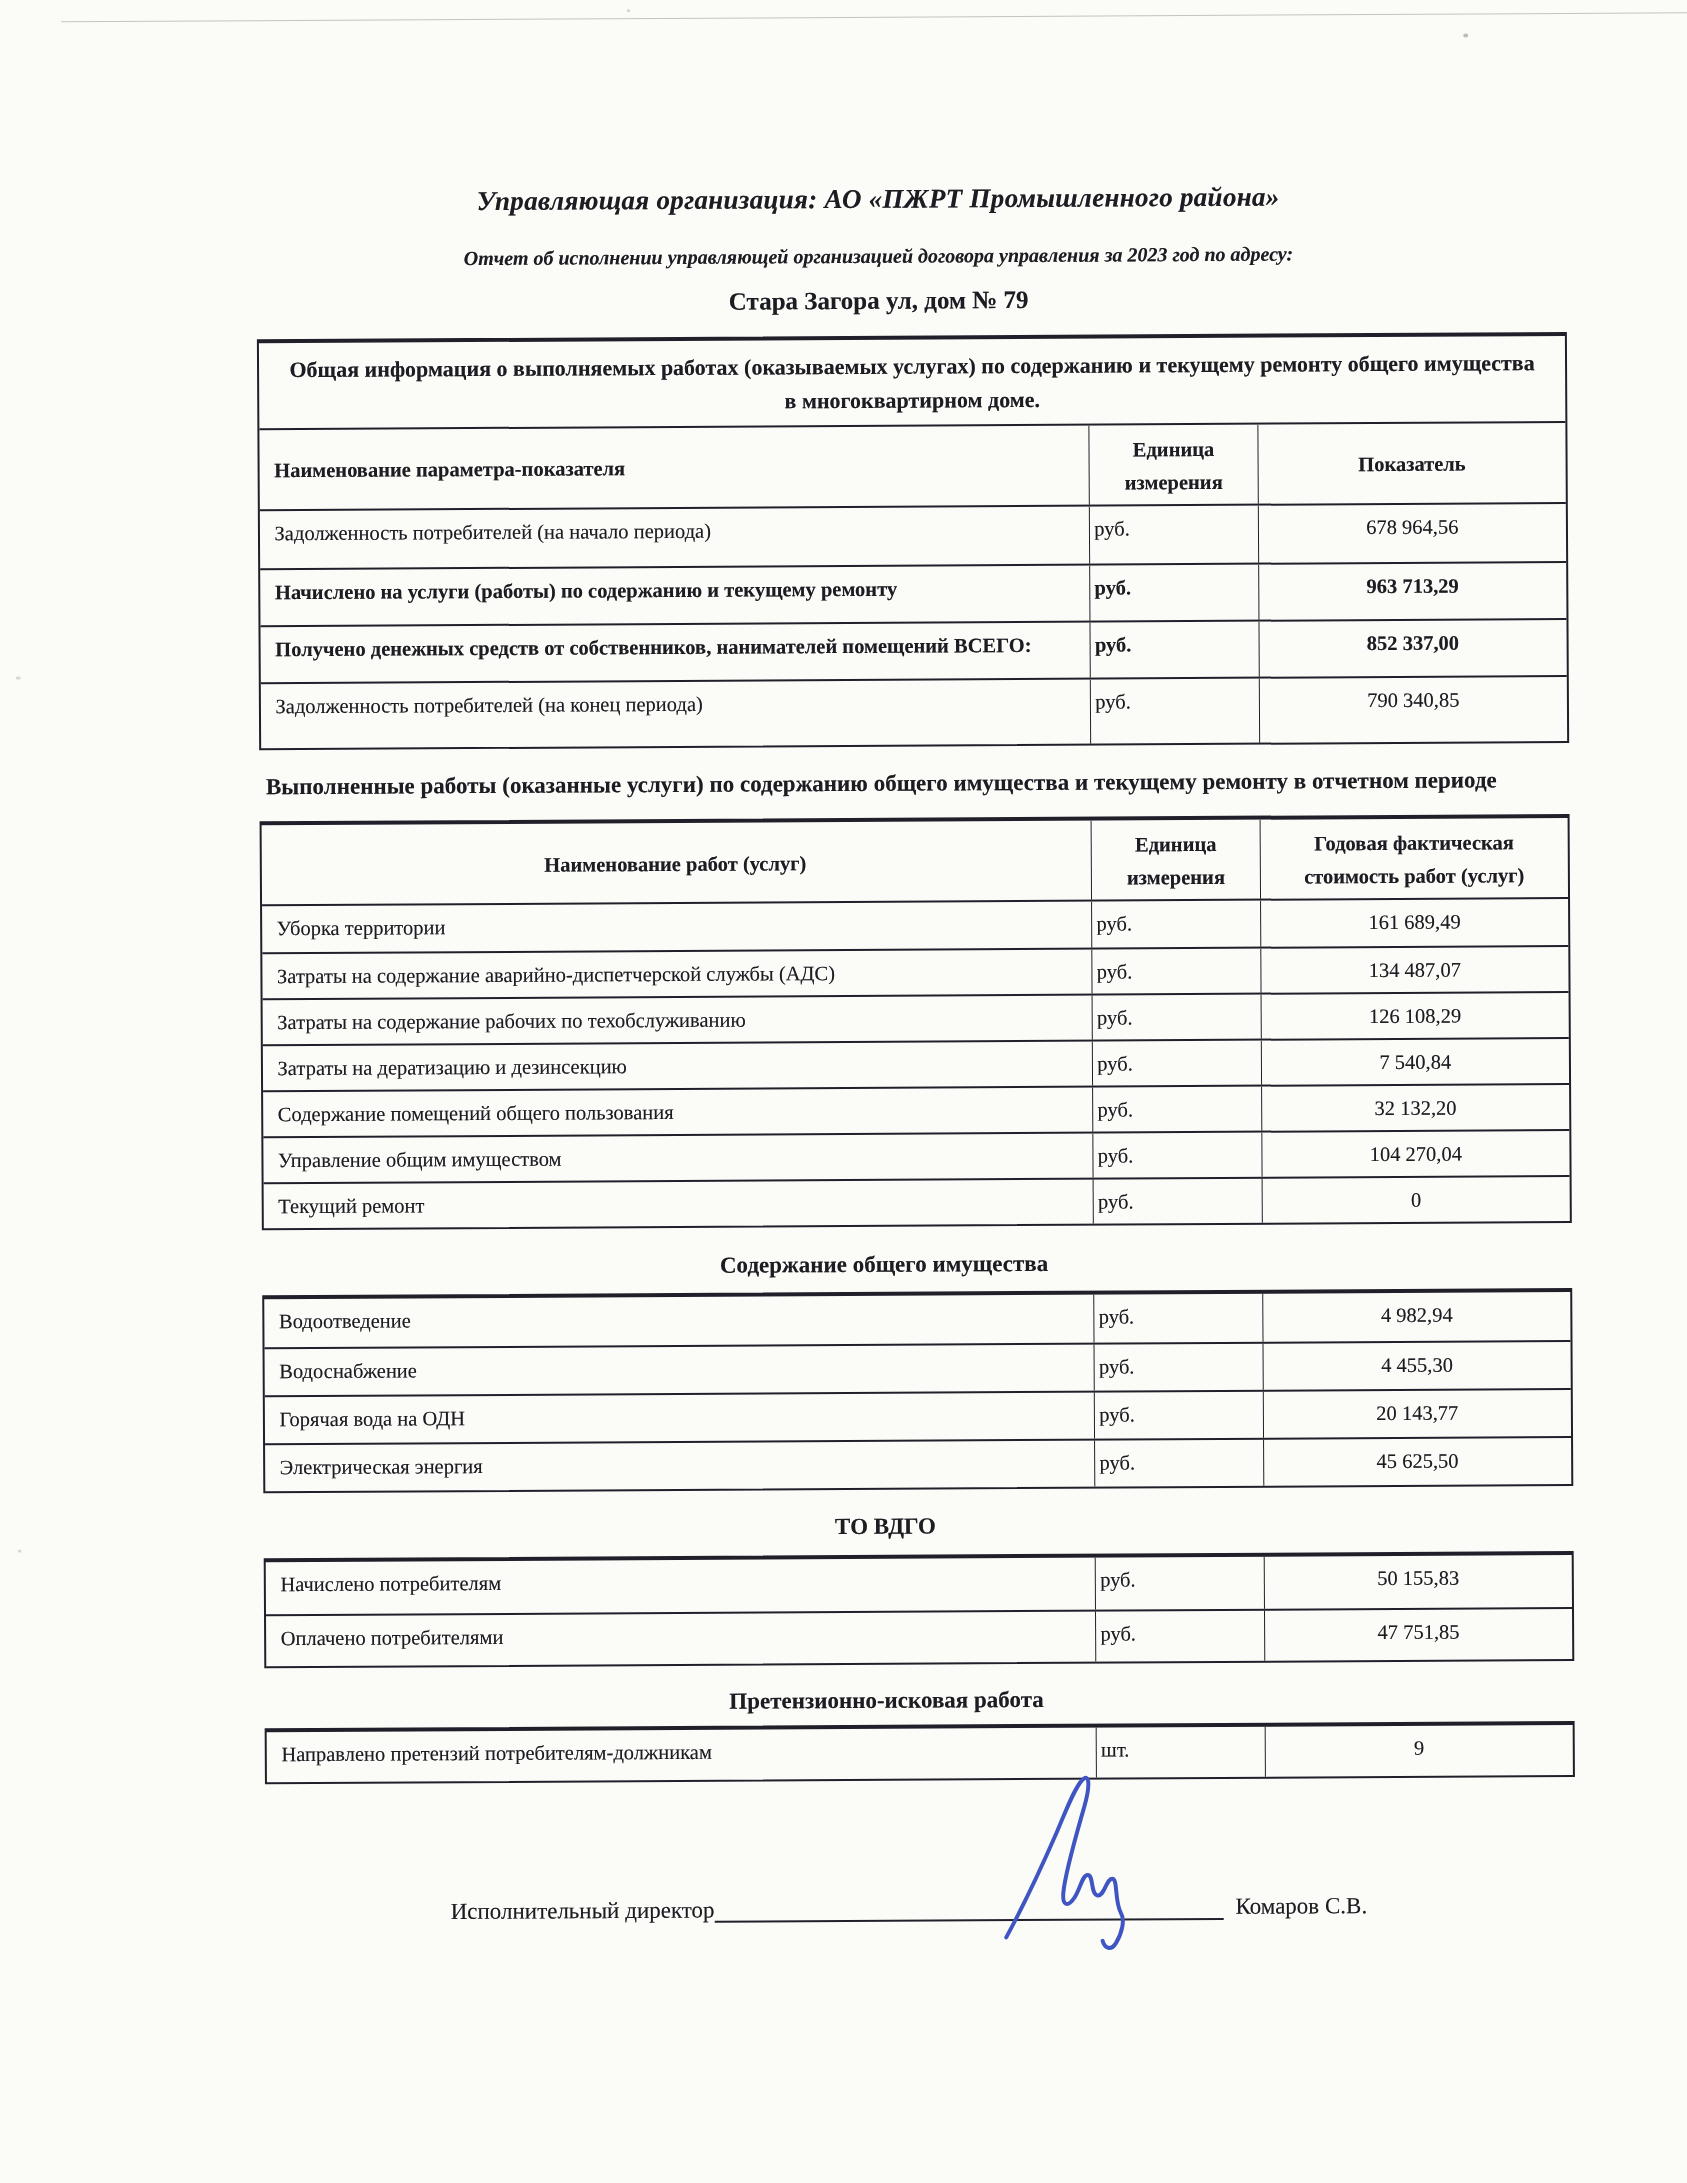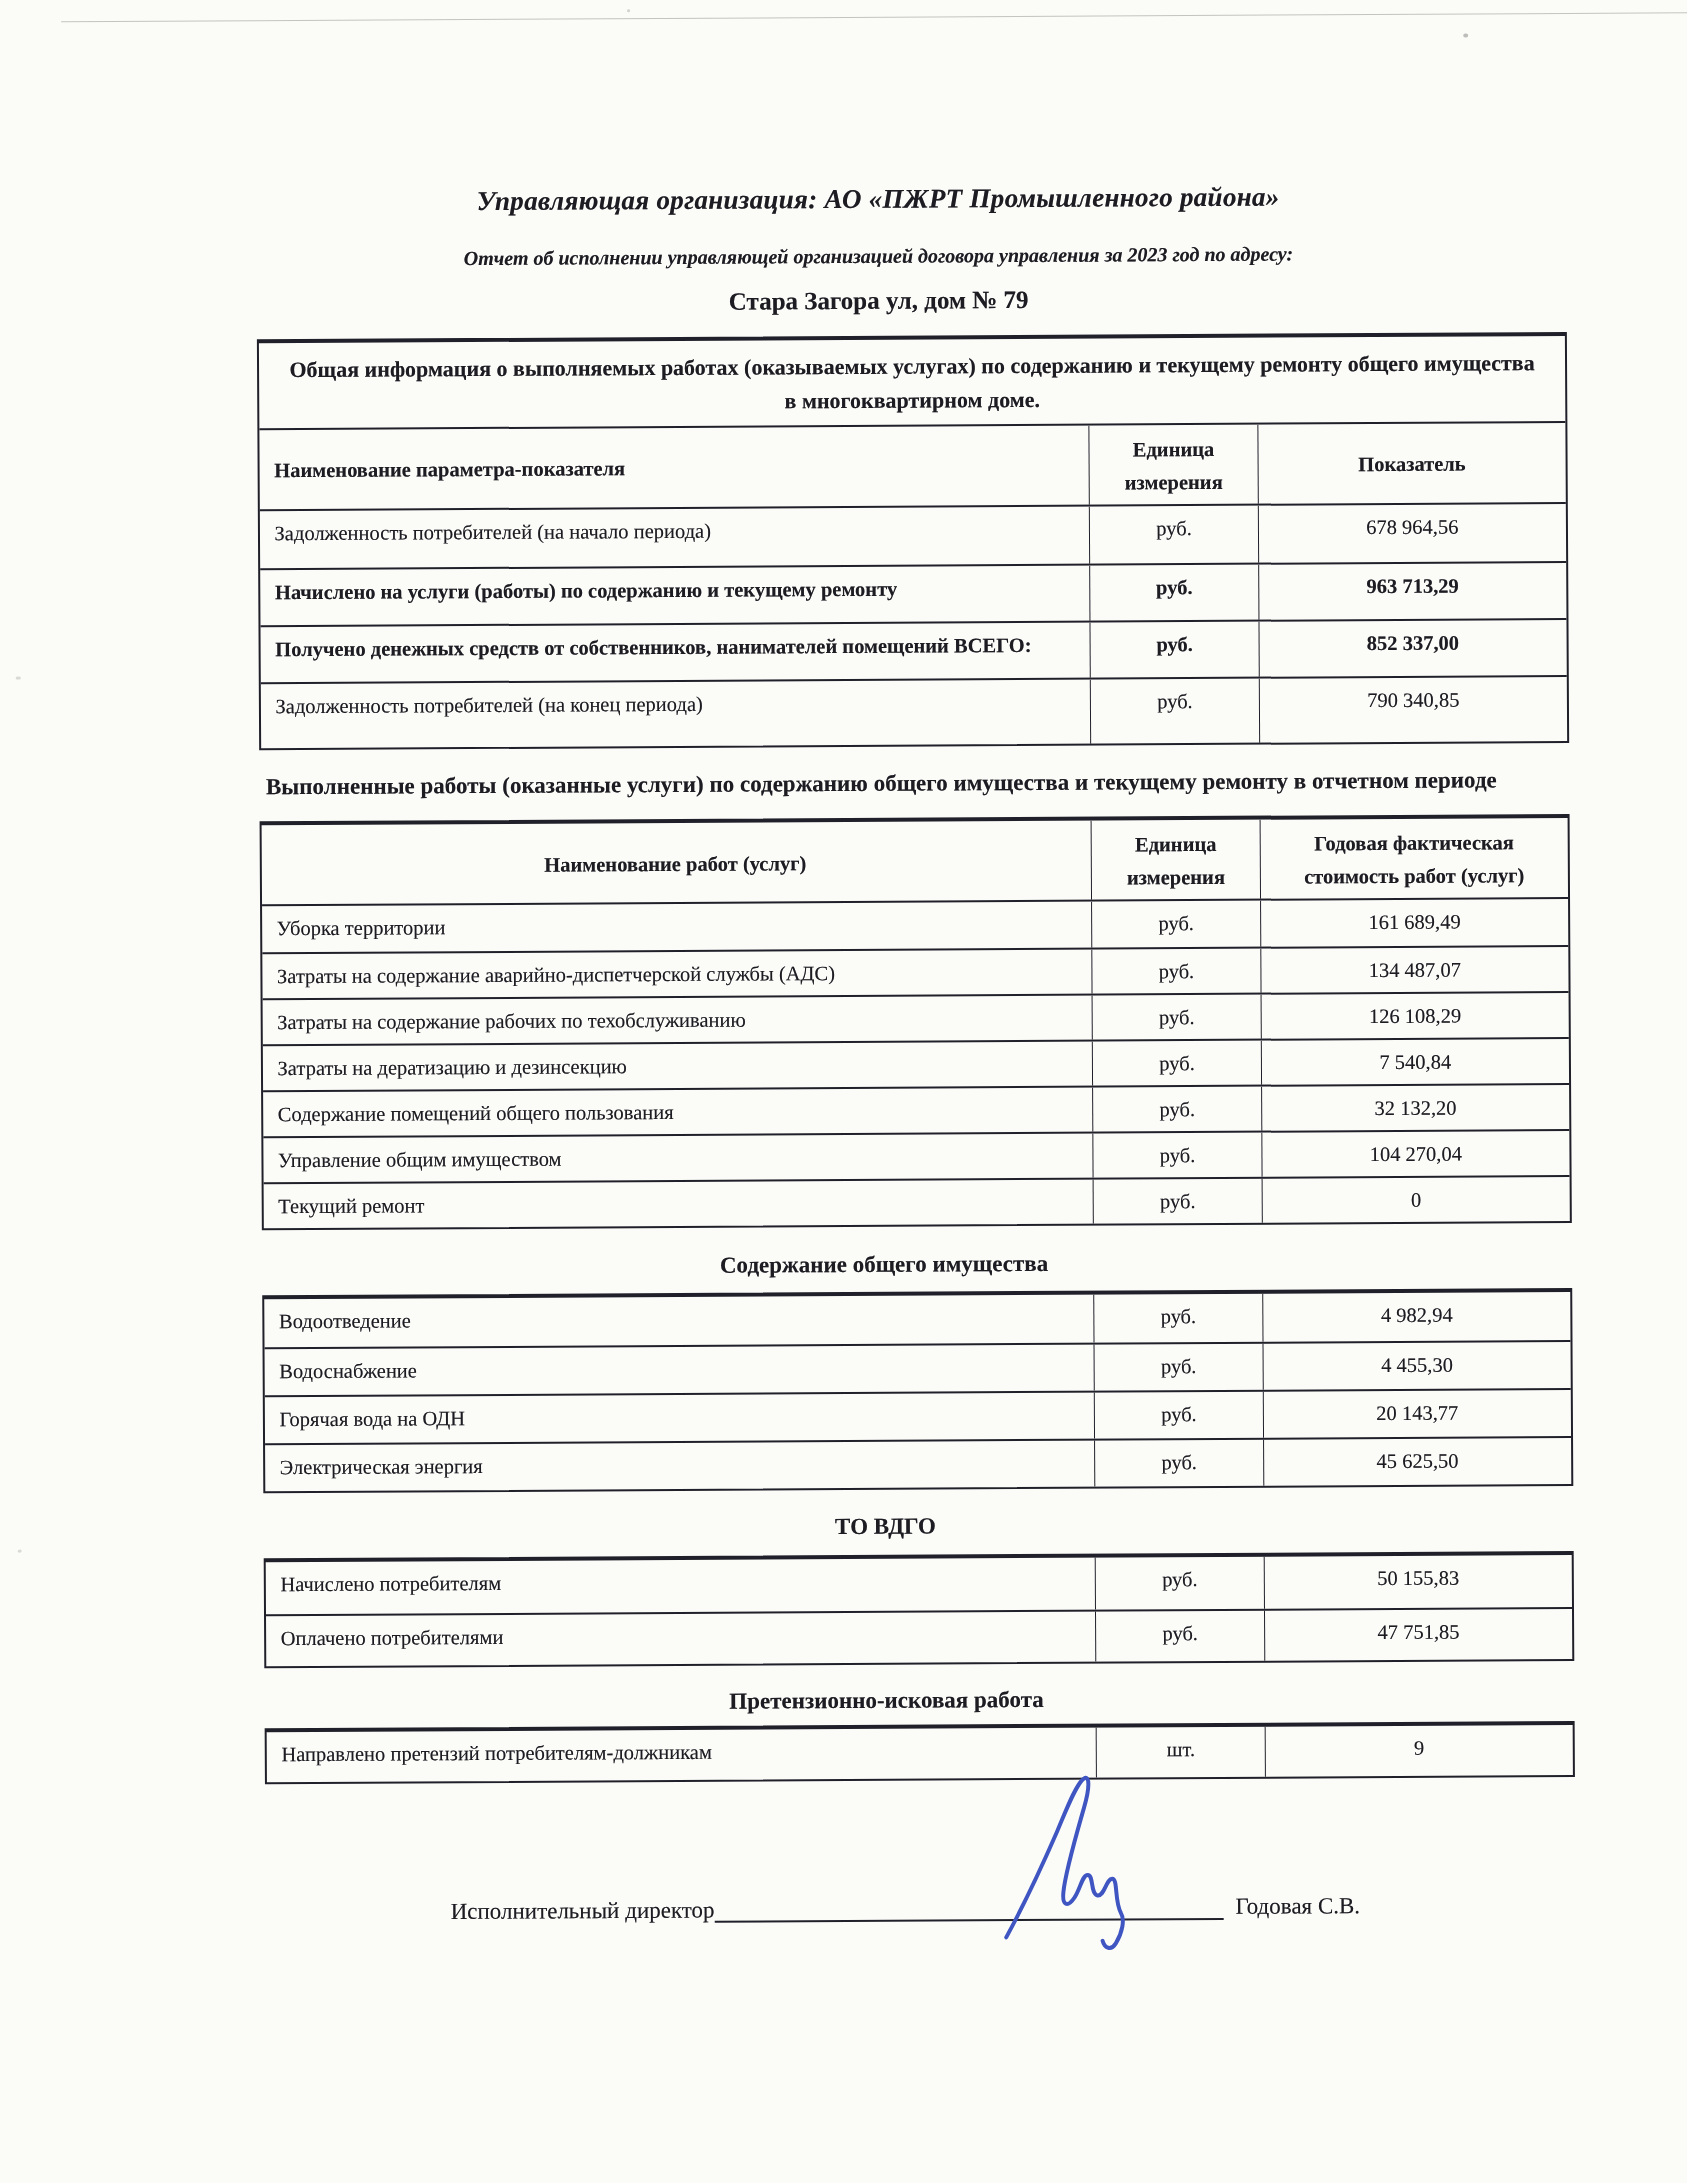--- a/index.html
+++ b/index.html
@@ -54,21 +54,21 @@
     box-sizing:border-box;border-bottom:2px solid #20202a;
     font-size:22px;font-weight:700;text-align:center;line-height:1.55;
     padding:10.6px 26.5px 6.6px;min-height:74px;
   }
   .tr{display:flex;align-items:stretch;box-sizing:border-box;}
   .tr.head{border-bottom:2px solid #20202a;font-weight:700;}
   .rows .tr + .tr{border-top:2px solid #20202a;}
   .td{box-sizing:border-box;font-size:20.5px;line-height:1.4;}
   .td + .td{border-left:1.3px solid #20202a;}
   .td.name{width:63.5%;padding:8px 17px 5.3px 14.6px;text-align:left;}
-  .td.unit{width:12.9%;padding:8px 4px 5.3px;text-align:center;}
+  .td.unit{width:12.9%;padding:8px 4px 5.3px;text-align:left;}
   .td.value{width:23.6%;padding:8px 6.6px 5.3px;text-align:center;}
   .tr.head .td{display:flex;align-items:center;}
   .tr.head .td.unit,.tr.head .td.value{justify-content:center;text-align:center;line-height:1.6;}
   .t2 .tr.head .td.name{justify-content:center;text-align:center;}
   .tr.bold{font-weight:700;}
 
   .t1 .tr.head{min-height:78px;}
   .t1 .rows .tr{min-height:57px;}
   .t1 .rows .tr:last-child{min-height:66px;}
   .t2 .tr.head{min-height:81px;}
@@ -268,16 +268,16 @@
                  C 131 68, 147 26, 159 18
                  C 168 12, 168 32, 159 62
                  C 145 110, 130 160, 127 190
                  C 125 210, 133 214, 144 198
                  C 153 184, 156 164, 164 164
                  C 173 164, 168 192, 178 195
                  C 189 198, 192 170, 201 170
                  C 210 170, 204 204, 214 222
                  C 220 232, 216 252, 206 268
                  C 199 279, 189 276, 186 264" fill="none" stroke="#3f55c2" stroke-width="6" stroke-linecap="round" stroke-linejoin="round"></path>
-      </svg></span><span class="sig-name">Годовая С.В.</span>
+      </svg></span><span class="sig-name">Комаров С.В.</span>
   </div>
 </div>
 
 
 </body></html>

